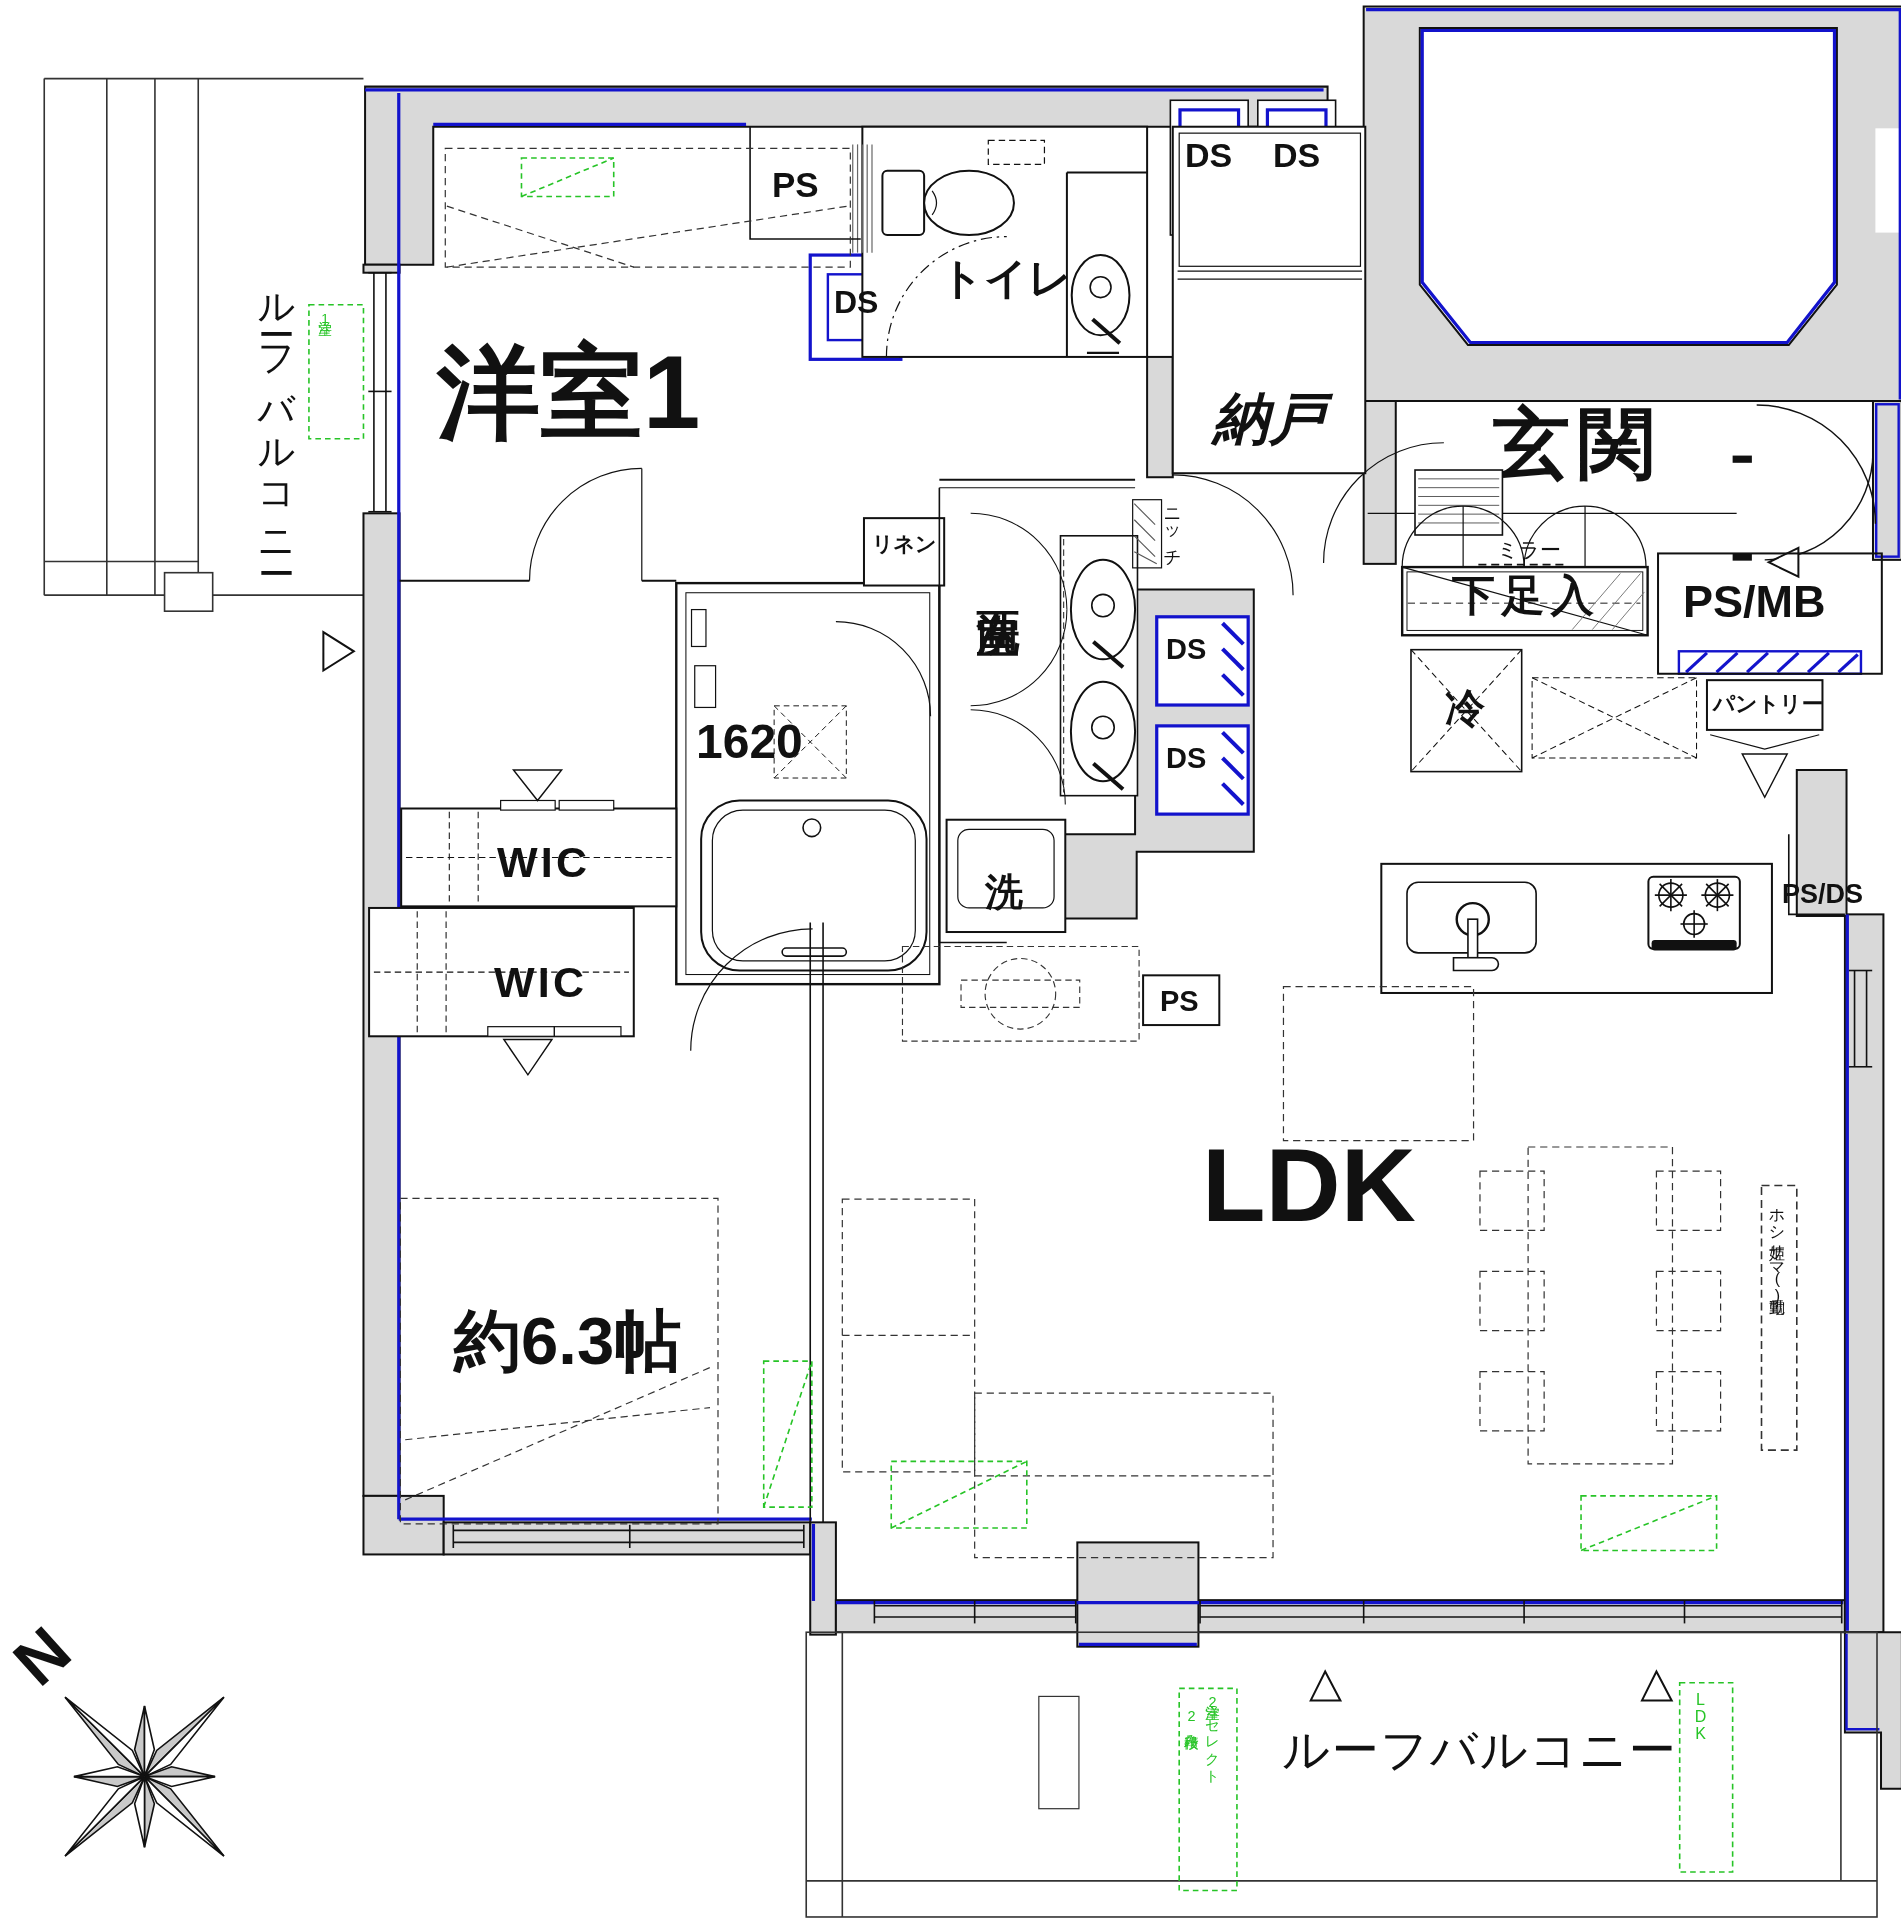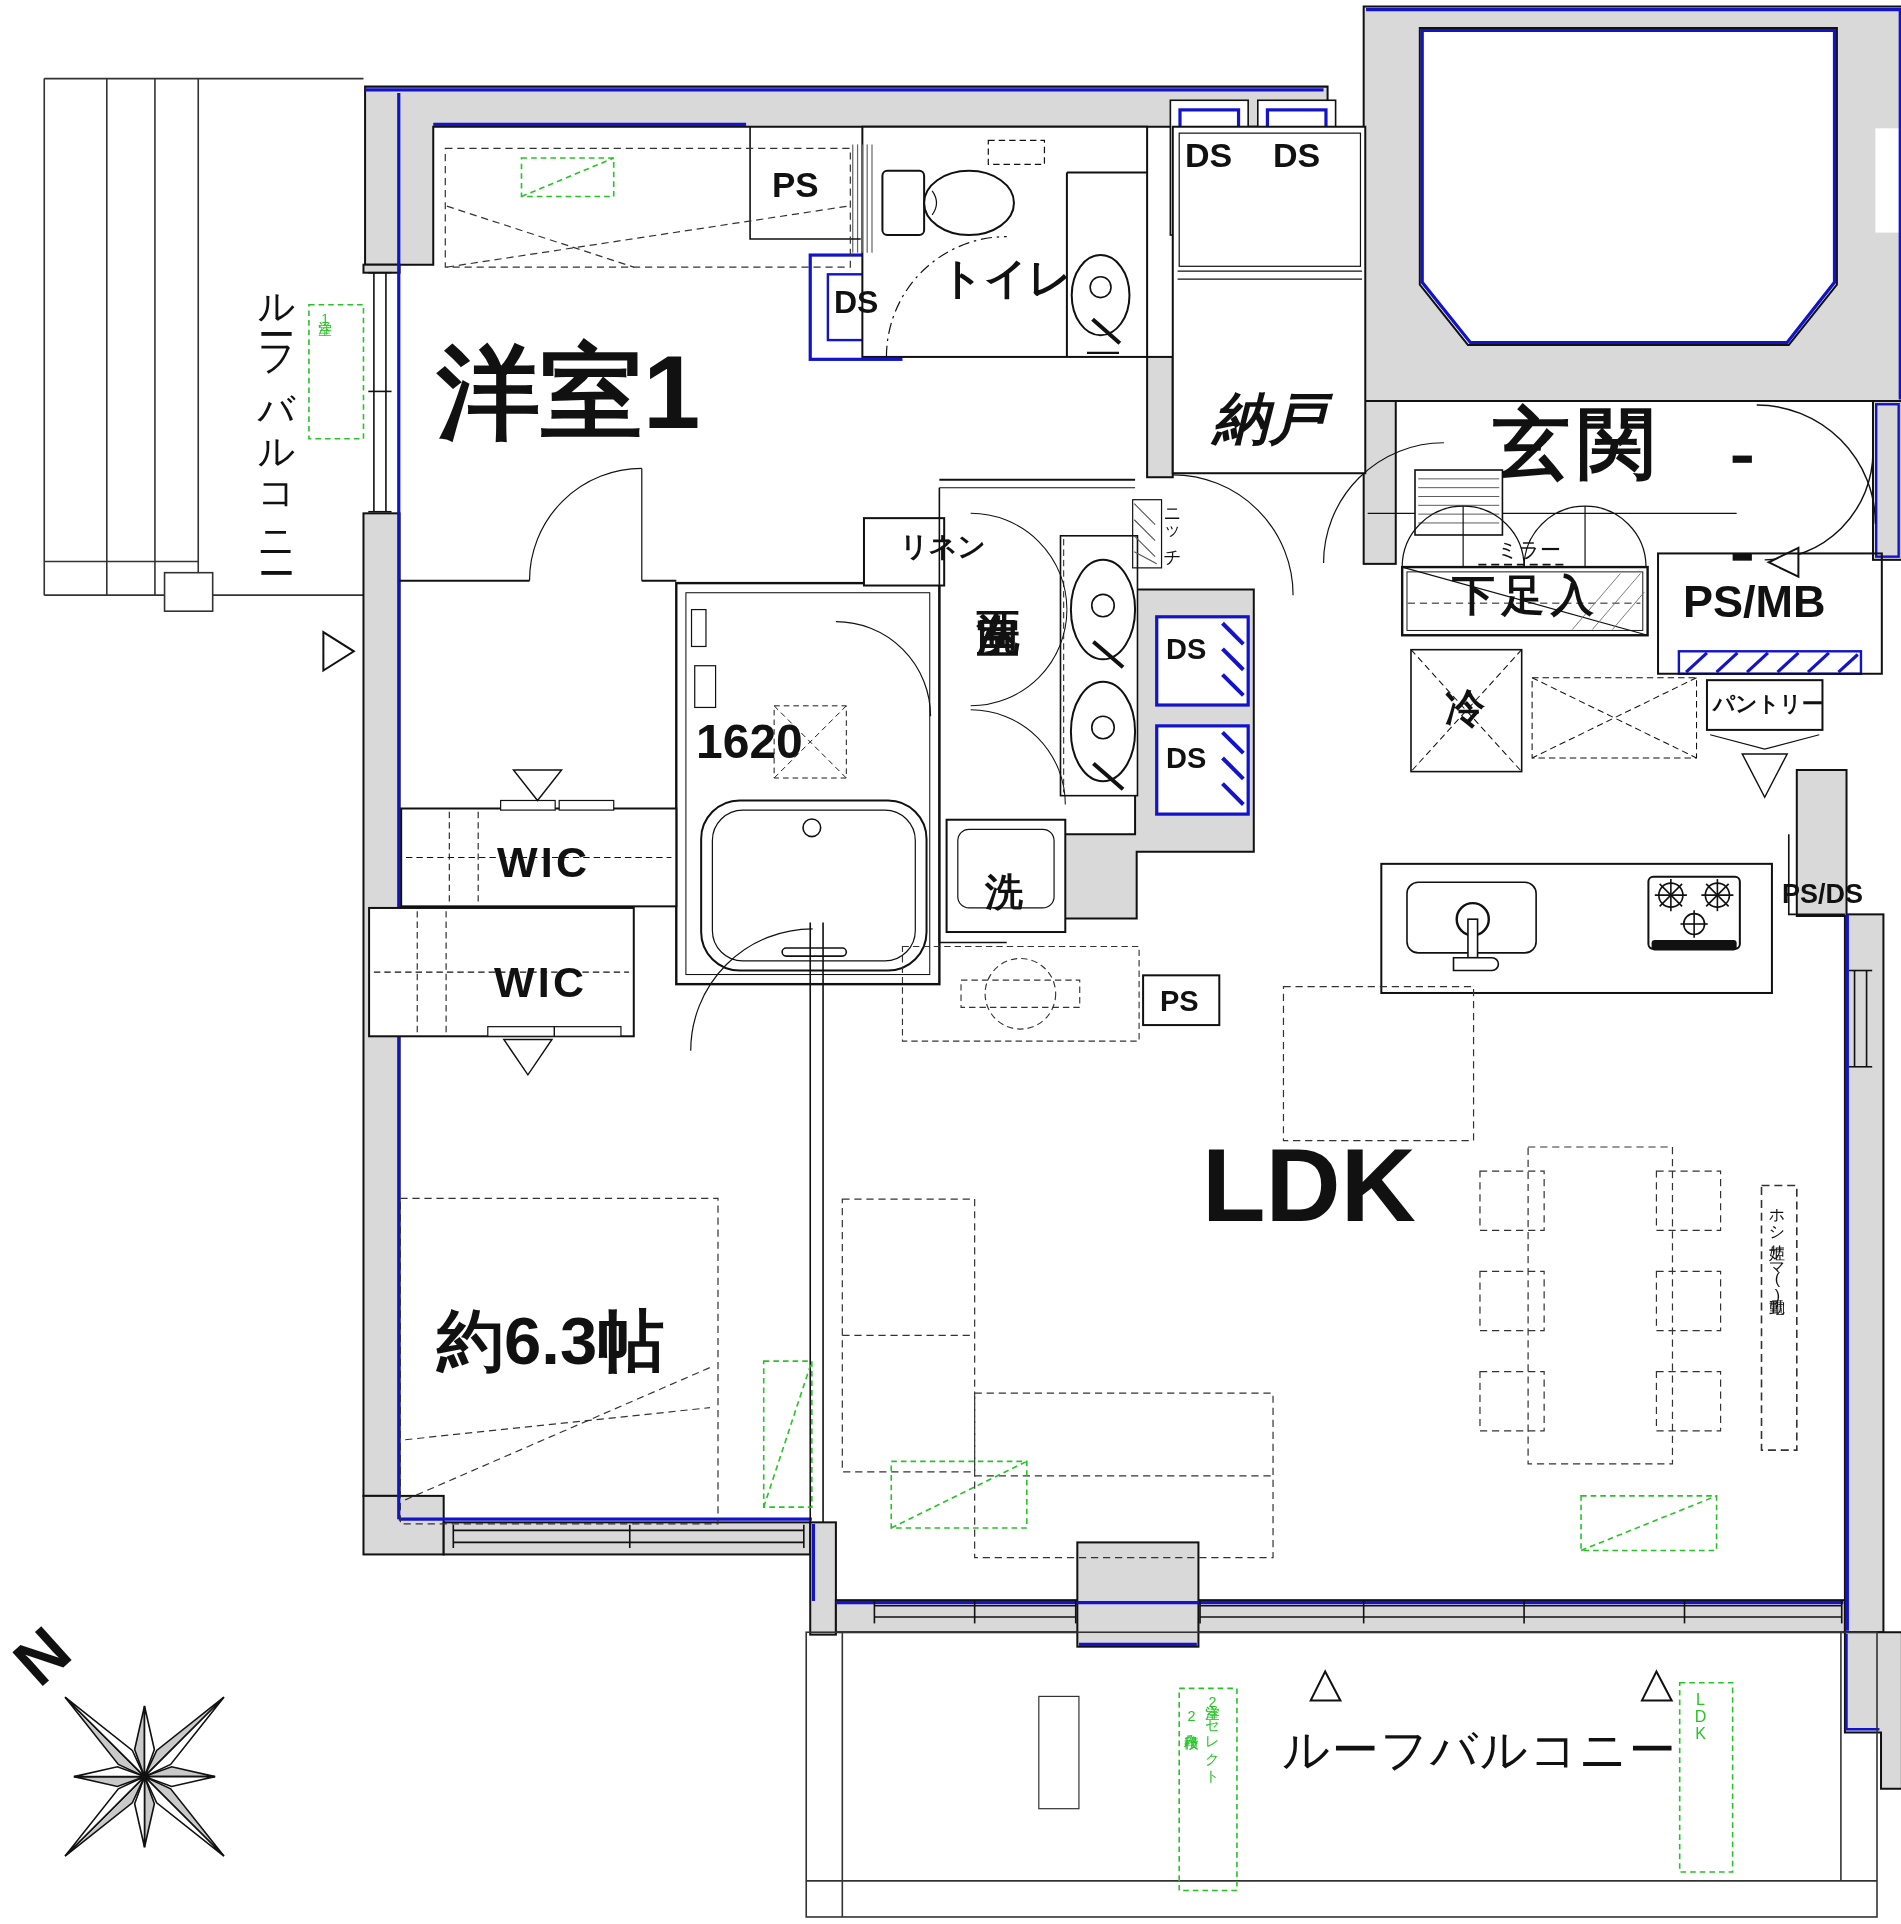--- a/index.html
+++ b/index.html
@@ -407,34 +407,34 @@
 <div class="lbl" style="left:1273px;top:138px;font-size:34px;font-weight:600;">DS</div>
 
 <div class="lbl" style="left:1493px;top:405px;font-size:77px;letter-spacing:8px;">玄関</div>
 <div class="lbl thin" style="left:1497px;top:539px;font-size:21px;">ミラー</div>
 <div class="lbl" style="left:1452px;top:574px;font-size:43px;letter-spacing:6.4px;">下足入</div>
 <div class="lbl" style="left:1683px;top:579px;font-size:45px;">PS/MB</div>
 <div class="lbl" style="left:1713px;top:693px;font-size:21.7px;">パントリー</div>
 <div class="lbl" style="left:1445px;top:688px;font-size:40px;">冷</div>
 <div class="lbl" style="left:1782px;top:881px;font-size:27px;">PS/DS</div>
 
-<div class="lbl" style="left:872px;top:533px;font-size:28px;margin-left:28px;">リネン</div>
+<div class="lbl" style="left:872px;top:533px;font-size:21px;">リネン</div>
 <div class="lbl v" style="left:977px;top:577px;font-size:43px;">洗面室</div>
 <div class="lbl v" style="left:1163px;top:497px;font-size:17.6px;font-weight:500;">ニッチ</div>
 <div class="lbl" style="left:696px;top:718px;font-size:48px;">1620</div>
 <div class="lbl" style="left:497px;top:841px;font-size:43px;letter-spacing:3.2px;">WIC</div>
 <div class="lbl" style="left:494px;top:961px;font-size:43px;letter-spacing:3.2px;">WIC</div>
 <div class="lbl" style="left:985px;top:873px;font-size:38px;">洗</div>
 <div class="lbl" style="left:1166px;top:635px;font-size:29px;font-weight:600;">DS</div>
 <div class="lbl" style="left:1166px;top:744px;font-size:29px;font-weight:600;">DS</div>
 <div class="lbl" style="left:1160px;top:987px;font-size:29px;font-weight:600;">PS</div>
 
 <div class="lbl" style="left:1202px;top:1133px;font-size:104px;">LDK</div>
 
-<div class="lbl" style="left:437px;top:1307px;font-size:67px;font-weight:600;">約6.3帖</div>
+<div class="lbl" style="left:454px;top:1307px;font-size:67px;font-weight:600;">約6.3帖</div>
 
 <div class="lbl" style="left:1282px;top:1726px;font-size:47px;font-weight:500;letter-spacing:1.6px;">ルーフバルコニー</div>
 <div class="lbl v thin" style="left:1769px;top:1197px;font-size:16px;">ホシ姫サマ(電動)</div>
 <div class="lbl v green" style="left:1205px;top:1694px;font-size:14.4px;">洋室2セレクト</div>
 <div class="lbl v green" style="left:1184px;top:1708px;font-size:14.4px;">2段積み</div>
 <div class="lbl v green" style="left:1692px;top:1691px;font-size:16px;">LDK</div>
 
 <div class="lbl" style="left:17.6px;top:1623px;font-size:66px;transform:rotate(-42deg);">N</div>
 
 </div>

